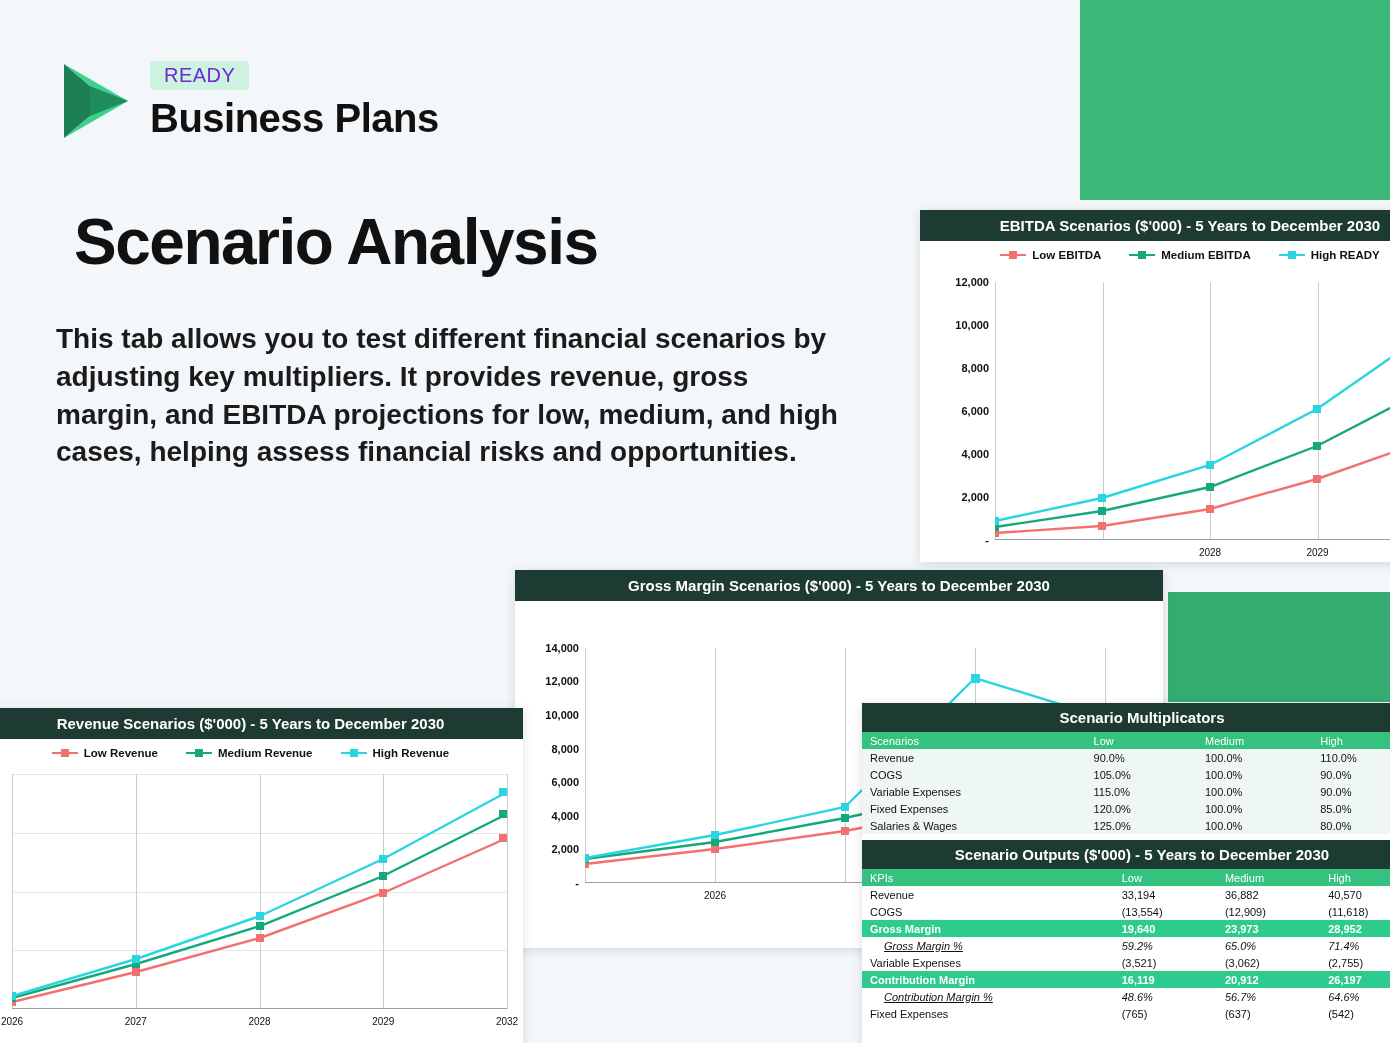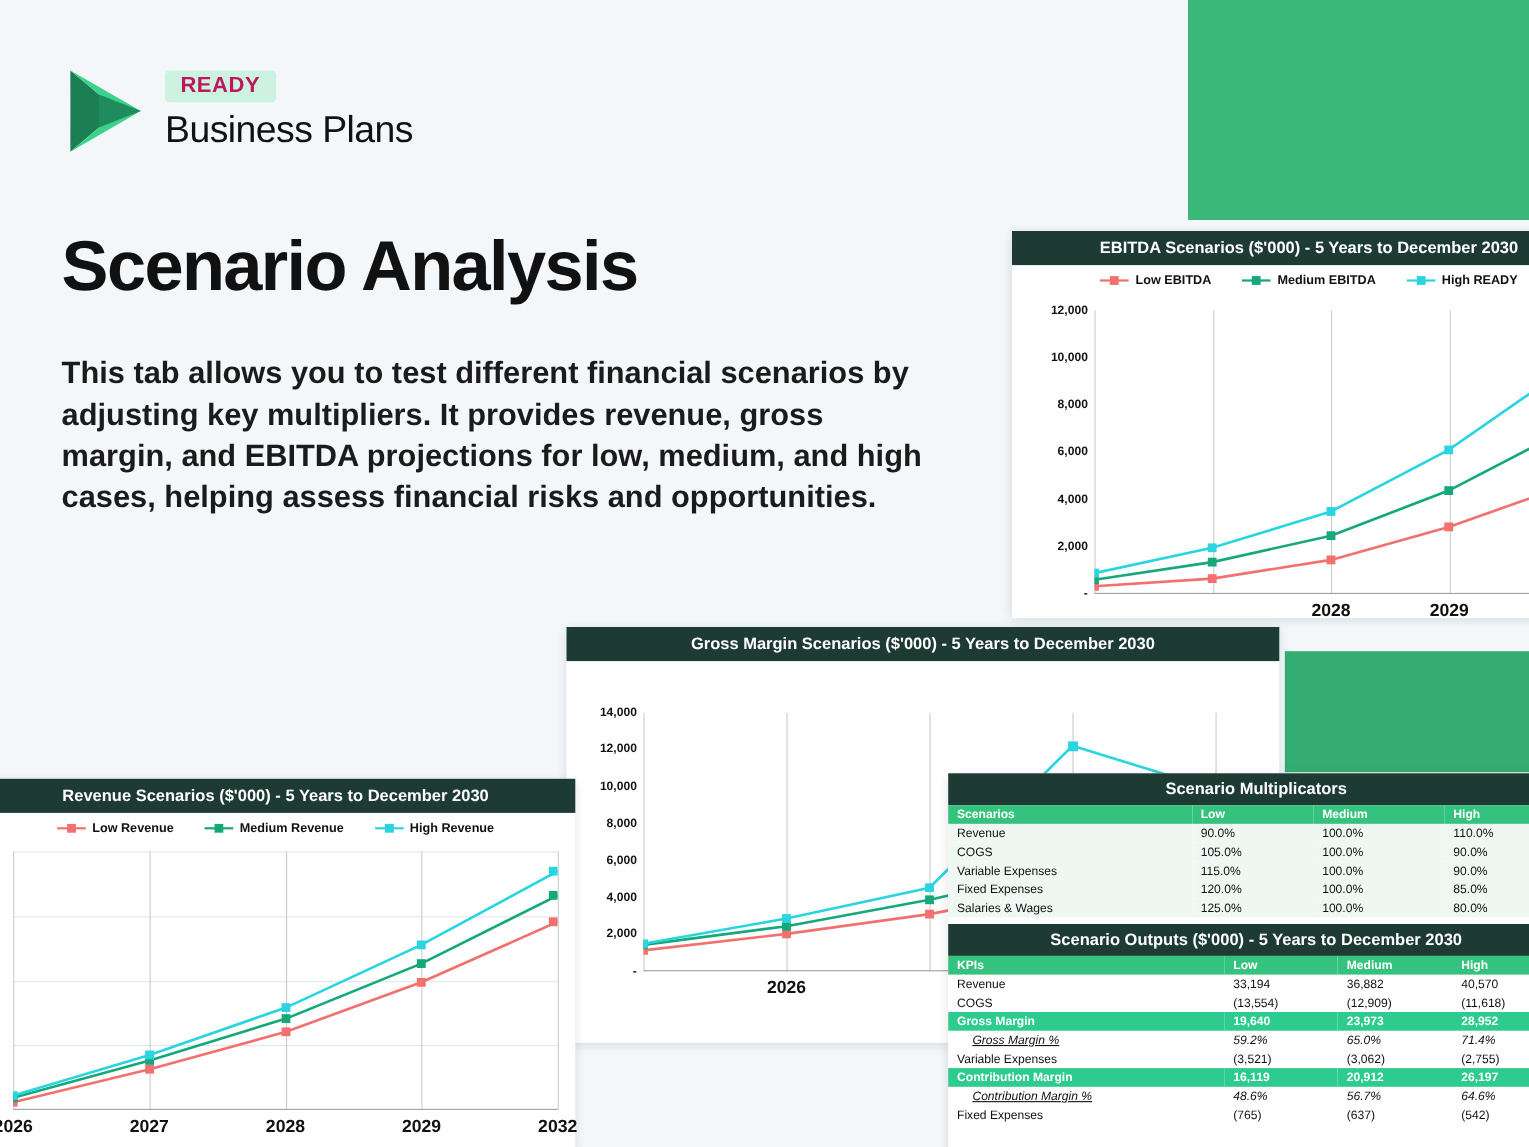--- a/index.html
+++ b/index.html
@@ -14,27 +14,27 @@
   }
   .green-block-mid{
     position:absolute;right:0;top:592px;width:222px;height:110px;background:#35ad72;
   }
 
   
   .brand{position:absolute;left:56px;top:58px;display:flex;align-items:center;}
   .logo-mark{position:relative;width:78px;height:86px;margin-right:16px;}
   .brand-text{display:flex;flex-direction:column;}
   .ready-badge{
-    display:inline-block;background:#cdf3e0;color:#be185d;font-weight:bold;
+    display:inline-block;background:#cdf3e0;color:#6d28d9;font-weight:normal;
     font-size:20px;letter-spacing:.5px;padding:3px 14px;border-radius:4px;width:max-content;
   }
-  .brand-name{font-size:34px;font-weight:normal;letter-spacing:-.5px;margin-top:6px;}
+  .brand-name{font-size:40px;font-weight:bold;letter-spacing:-.5px;margin-top:6px;}
 
   .page-title{
-    position:absolute;left:56px;top:205px;font-size:64px;font-weight:bold;letter-spacing:-1.5px;
+    position:absolute;left:74px;top:205px;font-size:64px;font-weight:bold;letter-spacing:-1.5px;
   }
   .page-desc{
     position:absolute;left:56px;top:320px;width:790px;font-size:28px;line-height:1.35;
     font-weight:bold;color:#1b1b1b;
   }
 
   
   .card{position:absolute;background:#fff;box-shadow:0 2px 10px rgba(0,0,0,.13);}
   .card-header{
     background:#1d3a33;color:#fff;text-align:center;font-weight:bold;
@@ -47,21 +47,21 @@
     content:"";position:absolute;left:9px;top:-3px;width:8px;height:8px;
     background:inherit;
   }
   .plot{position:relative;}
   .ylabel{
     position:absolute;right:100%;transform:translateY(-50%);
     font-size:11px;font-weight:bold;white-space:nowrap;padding-right:6px;
   }
   .xlabel{
     position:absolute;top:100%;transform:translateX(-50%);
-    font-size:16px;font-weight:bold;padding-top:7px;text-align:center;
+    font-size:10px;font-weight:normal;padding-top:7px;text-align:center;
   }
   .grid-v{position:absolute;top:0;bottom:0;width:1px;background:#c9ccce;}
   .grid-h{position:absolute;left:0;right:0;height:1px;background:#e3e6e8;}
   .axis-bottom{position:absolute;left:0;right:0;bottom:0;height:1px;background:#9aa0a3;}
 
   
   #ebitda-card{left:920px;top:210px;width:540px;height:352px;}
   #ebitda-plot{left:75px;top:72px;width:430px;height:258px;position:absolute;}
 
   
@@ -71,21 +71,21 @@
   
   #rev-card{left:-22px;top:708px;width:545px;height:340px;}
   #rev-plot{left:34px;top:66px;width:495px;height:235px;position:absolute;}
 
   
   #tables-card{left:862px;top:703px;width:560px;height:350px;background:#fff;}
   .tbl-title{
     background:#1d3a33;color:#fff;text-align:center;font-weight:bold;font-size:15px;padding:6px 0;
   }
   table{border-collapse:collapse;width:100%;font-size:11px;}
-  .hdr-row td{background:#35c27e;color:#fff;font-weight:bold;padding:4px 8px;}
+  .hdr-row td{background:#35c27e;color:#fff;font-weight:normal;padding:4px 8px;}
   .tbl td{padding:2.5px 8px;}
   .num{text-align:left;}
   .shade td{background:#eef7f2;}
   .band td{background:#2ecb8e;color:#fff;font-weight:bold;}
   .indent{padding-left:22px !important;font-style:italic;text-decoration:underline;}
 </style>
 </head>
 <body>
 
 <div class="green-block-top"></div>

